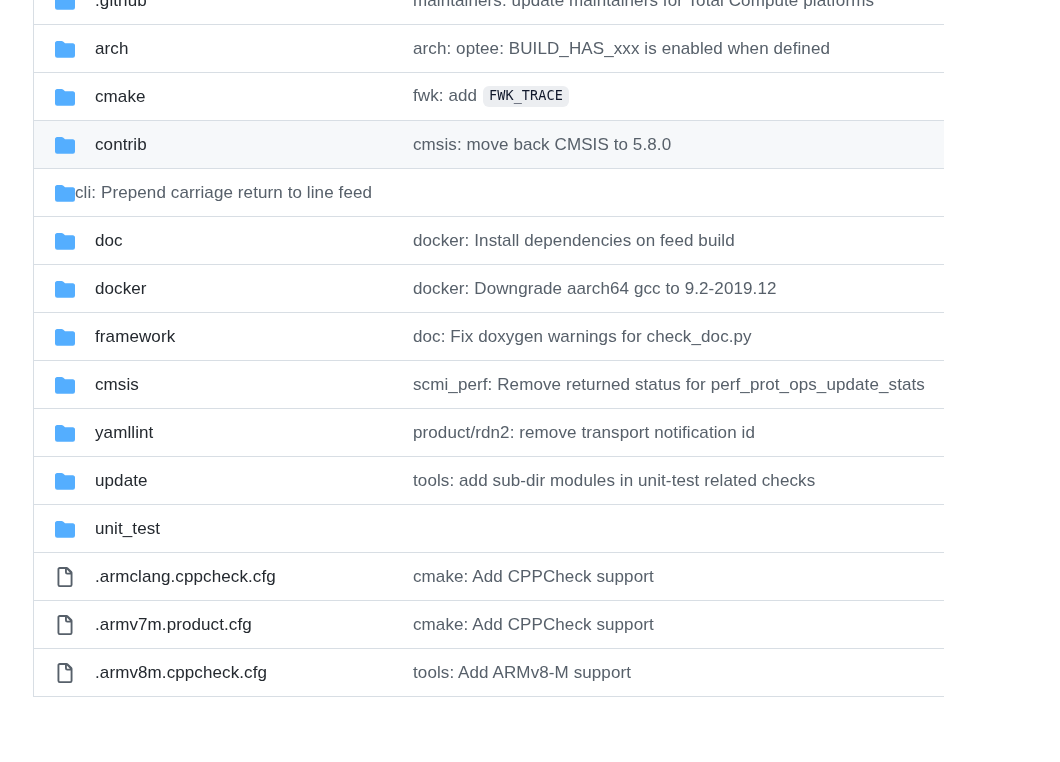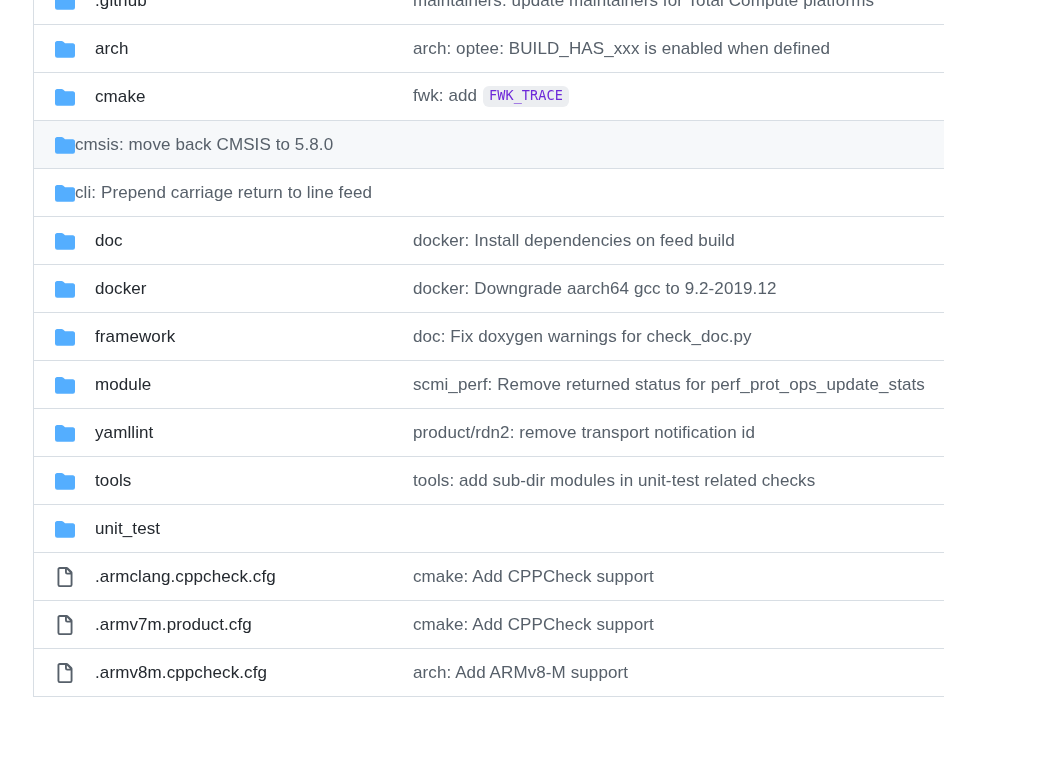--- a/index.html
+++ b/index.html
@@ -79,21 +79,21 @@
     overflow: hidden;
     text-overflow: ellipsis;
     letter-spacing: 0.1px;
   }
 
   .cell-commit .code-badge {
     display: inline-block;
     font-family: "DejaVu Sans Mono", monospace;
     font-size: 13.5px;
     background: #eceef1;
-    color: #6d28d9;
+    color: #0f172a;
     border-radius: 6px;
     padding: 3px 6px 4px 6px;
     line-height: 1;
     vertical-align: 1px;
     margin: 0 1px;
   }
 
   
   .icon {
     display: block;
@@ -136,20 +136,21 @@
         <div class="cell-name">cmake</div>
         <div class="cell-commit"><span>fwk: add</span> <span class="code-badge">FWK_TRACE</span></div>
       </div>
       <div class="row is-highlighted">
         <div class="cell-icon">
           <svg class="icon" viewBox="0 0 16 16" width="20" height="20" aria-hidden="true">
             <path fill="#54aeff" d="M1.75 1.5A.25.25 0 0 0 1.5 1.75v11.5c0 .138.112.25.25.25h12.5a.25.25 0 0 0 .25-.25V5.25a.25.25 0 0 0-.25-.25H7.81a1.75 1.75 0 0 1-1.24-.513L5.232 3.148A.25.25 0 0 0 5.056 3.075H1.75Z"></path>
             <path fill="#54aeff" d="M1.75 1.5h3.44c.464 0 .909.184 1.237.513L7.81 3.293a.25.25 0 0 0 .177.073H14.25c.966 0 1.75.784 1.75 1.75v8.134A1.75 1.75 0 0 1 14.25 15H1.75A1.75 1.75 0 0 1 0 13.25V3.25C0 2.284.784 1.5 1.75 1.5Z"></path>
           </svg>
         </div>
+        <div class="cell-name">contrib</div>
         <div class="cell-commit">cmsis: move back CMSIS to 5.8.0</div>
       </div>
       <div class="row">
         <div class="cell-icon">
           <svg class="icon" viewBox="0 0 16 16" width="20" height="20" aria-hidden="true">
             <path fill="#54aeff" d="M1.75 1.5A.25.25 0 0 0 1.5 1.75v11.5c0 .138.112.25.25.25h12.5a.25.25 0 0 0 .25-.25V5.25a.25.25 0 0 0-.25-.25H7.81a1.75 1.75 0 0 1-1.24-.513L5.232 3.148A.25.25 0 0 0 5.056 3.075H1.75Z"></path>
             <path fill="#54aeff" d="M1.75 1.5h3.44c.464 0 .909.184 1.237.513L7.81 3.293a.25.25 0 0 0 .177.073H14.25c.966 0 1.75.784 1.75 1.75v8.134A1.75 1.75 0 0 1 14.25 15H1.75A1.75 1.75 0 0 1 0 13.25V3.25C0 2.284.784 1.5 1.75 1.5Z"></path>
           </svg>
         </div>
         <div class="cell-commit">cli: Prepend carriage return to line feed</div>
@@ -184,41 +185,41 @@
         <div class="cell-name">framework</div>
         <div class="cell-commit">doc: Fix doxygen warnings for check_doc.py</div>
       </div>
       <div class="row">
         <div class="cell-icon">
           <svg class="icon" viewBox="0 0 16 16" width="20" height="20" aria-hidden="true">
             <path fill="#54aeff" d="M1.75 1.5A.25.25 0 0 0 1.5 1.75v11.5c0 .138.112.25.25.25h12.5a.25.25 0 0 0 .25-.25V5.25a.25.25 0 0 0-.25-.25H7.81a1.75 1.75 0 0 1-1.24-.513L5.232 3.148A.25.25 0 0 0 5.056 3.075H1.75Z"></path>
             <path fill="#54aeff" d="M1.75 1.5h3.44c.464 0 .909.184 1.237.513L7.81 3.293a.25.25 0 0 0 .177.073H14.25c.966 0 1.75.784 1.75 1.75v8.134A1.75 1.75 0 0 1 14.25 15H1.75A1.75 1.75 0 0 1 0 13.25V3.25C0 2.284.784 1.5 1.75 1.5Z"></path>
           </svg>
         </div>
-        <div class="cell-name">module</div>
+        <div class="cell-name">cmsis</div>
         <div class="cell-commit">scmi_perf: Remove returned status for perf_prot_ops_update_stats</div>
       </div>
       <div class="row">
         <div class="cell-icon">
           <svg class="icon" viewBox="0 0 16 16" width="20" height="20" aria-hidden="true">
             <path fill="#54aeff" d="M1.75 1.5A.25.25 0 0 0 1.5 1.75v11.5c0 .138.112.25.25.25h12.5a.25.25 0 0 0 .25-.25V5.25a.25.25 0 0 0-.25-.25H7.81a1.75 1.75 0 0 1-1.24-.513L5.232 3.148A.25.25 0 0 0 5.056 3.075H1.75Z"></path>
             <path fill="#54aeff" d="M1.75 1.5h3.44c.464 0 .909.184 1.237.513L7.81 3.293a.25.25 0 0 0 .177.073H14.25c.966 0 1.75.784 1.75 1.75v8.134A1.75 1.75 0 0 1 14.25 15H1.75A1.75 1.75 0 0 1 0 13.25V3.25C0 2.284.784 1.5 1.75 1.5Z"></path>
           </svg>
         </div>
         <div class="cell-name">yamllint</div>
         <div class="cell-commit">product/rdn2: remove transport notification id</div>
       </div>
       <div class="row">
         <div class="cell-icon">
           <svg class="icon" viewBox="0 0 16 16" width="20" height="20" aria-hidden="true">
             <path fill="#54aeff" d="M1.75 1.5A.25.25 0 0 0 1.5 1.75v11.5c0 .138.112.25.25.25h12.5a.25.25 0 0 0 .25-.25V5.25a.25.25 0 0 0-.25-.25H7.81a1.75 1.75 0 0 1-1.24-.513L5.232 3.148A.25.25 0 0 0 5.056 3.075H1.75Z"></path>
             <path fill="#54aeff" d="M1.75 1.5h3.44c.464 0 .909.184 1.237.513L7.81 3.293a.25.25 0 0 0 .177.073H14.25c.966 0 1.75.784 1.75 1.75v8.134A1.75 1.75 0 0 1 14.25 15H1.75A1.75 1.75 0 0 1 0 13.25V3.25C0 2.284.784 1.5 1.75 1.5Z"></path>
           </svg>
         </div>
-        <div class="cell-name">tools</div>
+        <div class="cell-name">update</div>
         <div class="cell-commit">tools: add sub-dir modules in unit-test related checks</div>
       </div>
       <div class="row">
         <div class="cell-icon">
           <svg class="icon" viewBox="0 0 16 16" width="20" height="20" aria-hidden="true">
             <path fill="#54aeff" d="M1.75 1.5A.25.25 0 0 0 1.5 1.75v11.5c0 .138.112.25.25.25h12.5a.25.25 0 0 0 .25-.25V5.25a.25.25 0 0 0-.25-.25H7.81a1.75 1.75 0 0 1-1.24-.513L5.232 3.148A.25.25 0 0 0 5.056 3.075H1.75Z"></path>
             <path fill="#54aeff" d="M1.75 1.5h3.44c.464 0 .909.184 1.237.513L7.81 3.293a.25.25 0 0 0 .177.073H14.25c.966 0 1.75.784 1.75 1.75v8.134A1.75 1.75 0 0 1 14.25 15H1.75A1.75 1.75 0 0 1 0 13.25V3.25C0 2.284.784 1.5 1.75 1.5Z"></path>
           </svg>
         </div>
         <div class="cell-name">unit_test</div>
@@ -241,16 +242,16 @@
         <div class="cell-name">.armv7m.product.cfg</div>
         <div class="cell-commit">cmake: Add CPPCheck support</div>
       </div>
       <div class="row">
         <div class="cell-icon">
           <svg class="icon" viewBox="0 0 16 16" width="20" height="20" aria-hidden="true">
             <path fill="#57606a" d="M2 1.75C2 .784 2.784 0 3.75 0h5.586c.464 0 .909.184 1.237.513l2.914 2.914c.329.328.513.773.513 1.237v9.586A1.75 1.75 0 0 1 12.25 16h-8.5A1.75 1.75 0 0 1 2 14.25Zm1.75-.25a.25.25 0 0 0-.25.25v12.5c0 .138.112.25.25.25h8.5a.25.25 0 0 0 .25-.25V6h-2.75A1.75 1.75 0 0 1 8 4.25V1.5Zm5.75.56v2.19c0 .138.112.25.25.25h2.19L9.5 2.06Z"></path>
           </svg>
         </div>
         <div class="cell-name">.armv8m.cppcheck.cfg</div>
-        <div class="cell-commit">arch: Add ARMv8-M support</div>
+        <div class="cell-commit">tools: Add ARMv8-M support</div>
       </div>
     </div>
 </div>
 
 </body></html>

